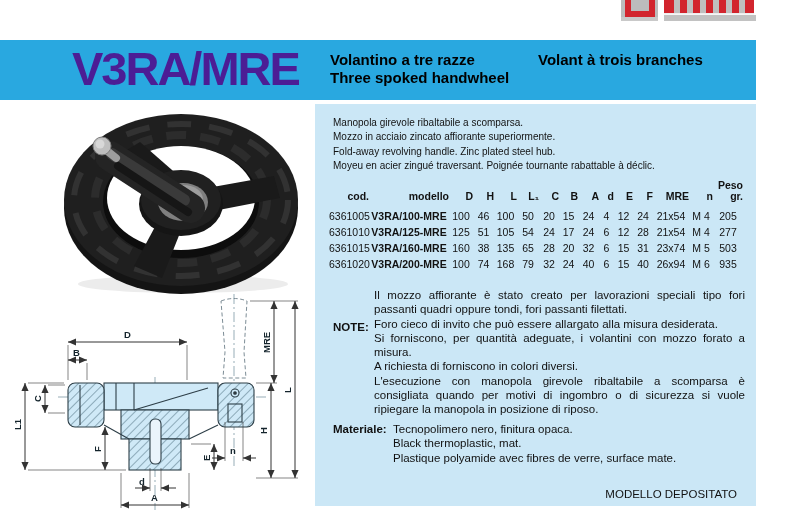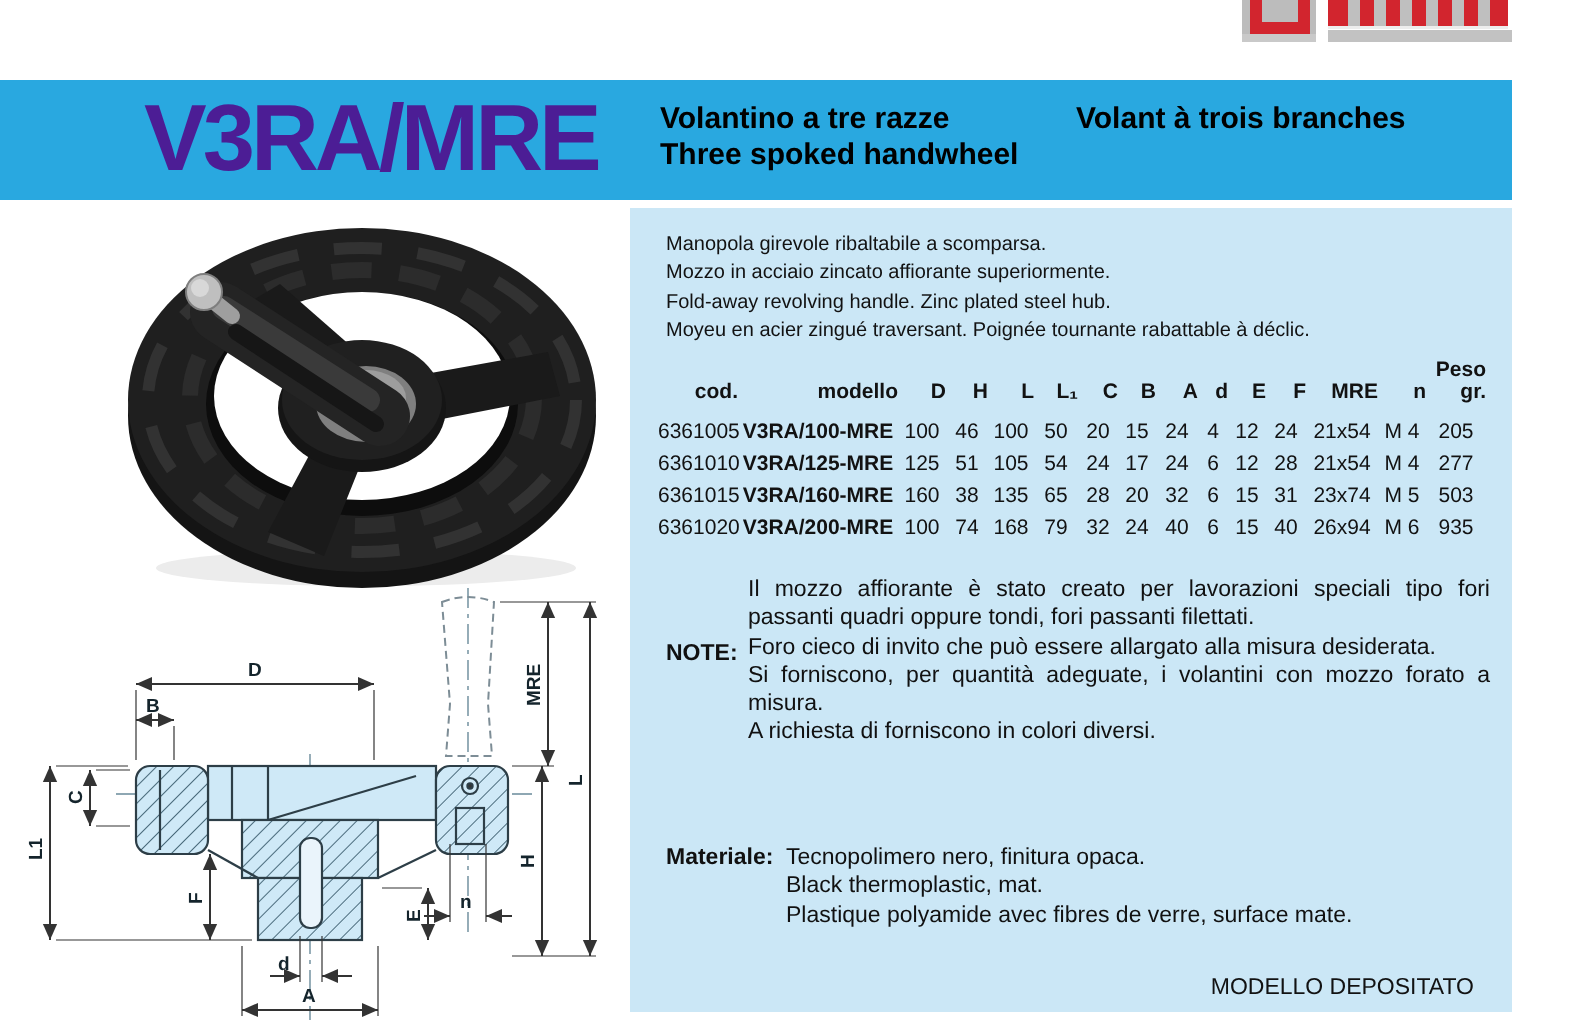--- a/index.html
+++ b/index.html
@@ -308,20 +308,21 @@
       </tbody>
   </table>
 
   <div class="note-section">
     <span class="note-label">NOTE:</span>
     <div class="note-body">
         <div>Il mozzo affiorante è stato creato per lavorazioni speciali tipo fori passanti quadri oppure tondi, fori passanti filettati.</div>
         <div>Foro cieco di invito che può essere allargato alla misura desiderata.</div>
         <div>Si forniscono, per quantità adeguate, i volantini con mozzo forato a misura.</div>
         <div>A richiesta di forniscono in colori diversi.</div>
+        <div>L'esecuzione con manopola girevole ribaltabile a scomparsa è consigliata quando per motivi di ingombro o di sicurezza si vuole ripiegare la manopola in posizione di riposo.</div>
       </div>
   </div>
 
   <div class="material-section">
     <span class="material-label">Materiale:</span>
     <div class="material-body">
         <div>Tecnopolimero nero, finitura opaca.</div>
         <div>Black thermoplastic, mat.</div>
         <div>Plastique polyamide avec fibres de verre, surface mate.</div>
       </div>

